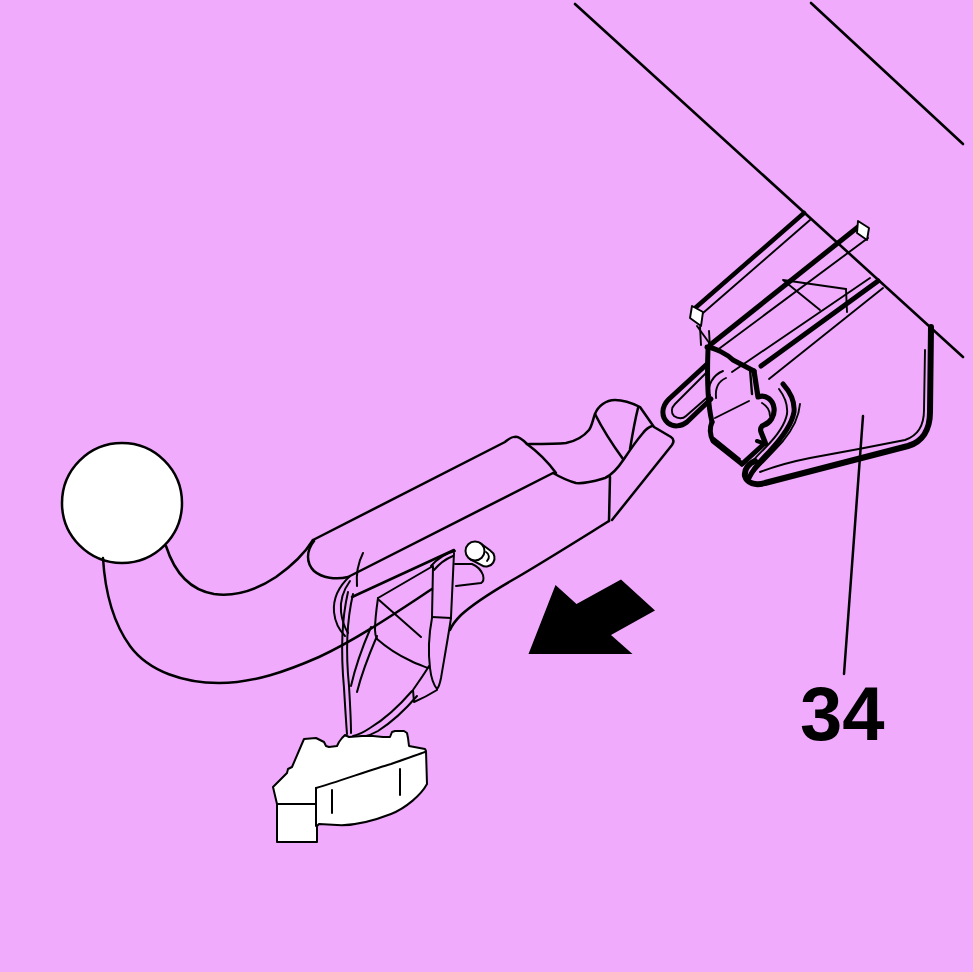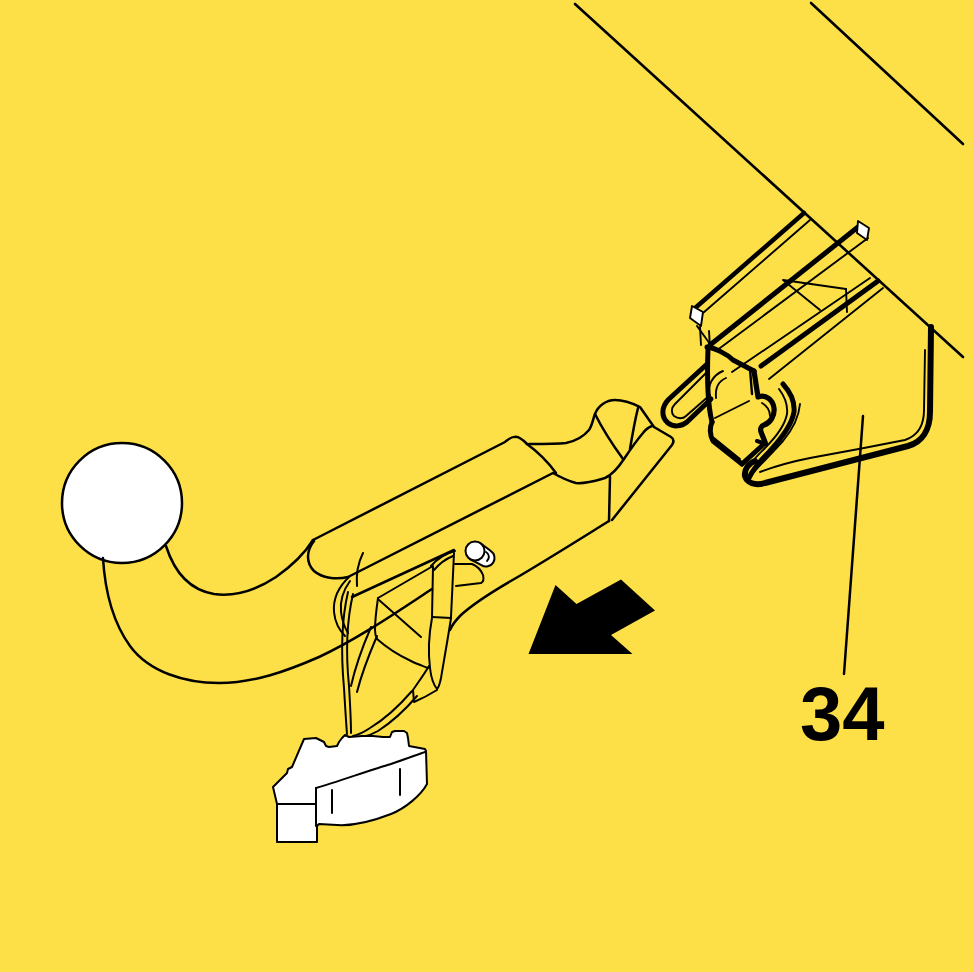--- a/index.html
+++ b/index.html
@@ -1,16 +1,16 @@
 <!DOCTYPE html>
 <html><head>
 <meta charset="utf-8">
 <style>
 html,body{margin:0;padding:0;background:#fff;}
-#wrap{width:973px;height:972px;position:relative;overflow:hidden;background:#fde047;}
+#wrap{width:973px;height:972px;position:relative;overflow:hidden;background:#f0abfc;}
 svg{display:block;}
 .t34{font-family:"Liberation Sans",sans-serif;font-weight:bold;font-size:76px;fill:#000;}
 </style>
 </head>
 <body>
 <div id="wrap">
 <svg width="973" height="972" viewBox="0 0 973 972" fill="none" stroke="#000" stroke-linecap="round" stroke-linejoin="round">
 
 <g stroke-width="2.6">
 <path d="M575,4 L963,357"></path>

